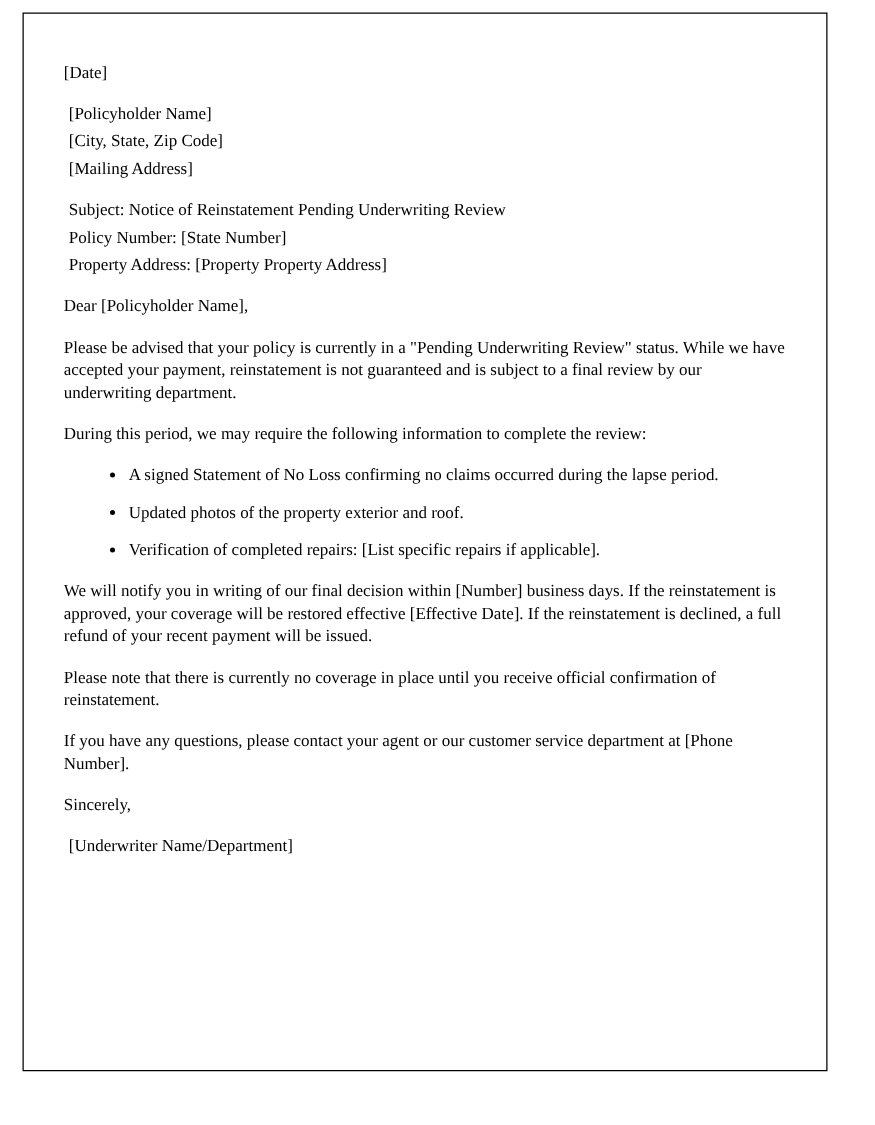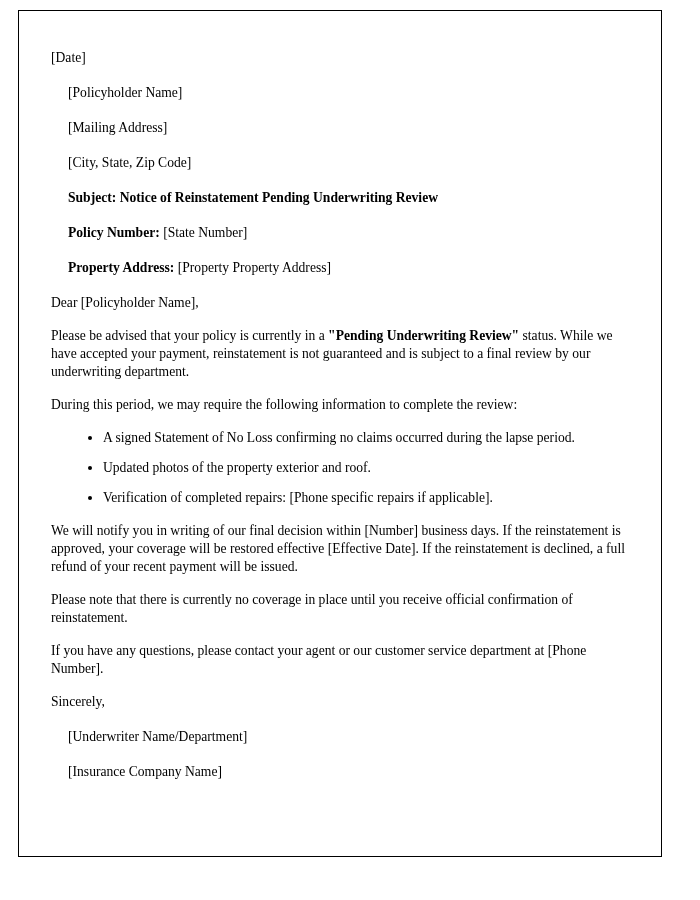--- a/index.html
+++ b/index.html
@@ -25,73 +25,72 @@
     border: 1px solid #000000;
     background: #ffffff;
     padding: 38px 32px 0 32px;
     font-size: 13.6px;
     line-height: 18px;
   }
   .para {
     margin: 0 0 15px 0;
   }
   .block-line {
-    margin: 17px;
+    margin: 4px;
   }
   .bold {
-    font-weight: bold;
+    font-weight: normal;
   }
   ul.bullet-list {
     margin: 0 0 15px 0;
     padding-left: 40px;
   }
   ul.bullet-list li {
     margin: 12px;
   }
 </style>
 </head>
 <body>
 
 <div class="canvas">
   <div class="letter-page">
 
     <p class="para">[Date]</p>
 
     <div class="para">
       <div class="block-line">[Policyholder Name]</div>
+      <div class="block-line">[City, State, Zip Code]</div>
       <div class="block-line">[Mailing Address]</div>
-      <div class="block-line">[City, State, Zip Code]</div>
     </div>
 
     <div class="para">
       <div class="block-line bold">Subject: Notice of Reinstatement Pending Underwriting Review</div>
       <div class="block-line"><span class="bold">Policy Number:</span><span> [State Number]</span></div>
       <div class="block-line"><span class="bold">Property Address:</span><span> [Property Property Address]</span></div>
     </div>
 
     <p class="para">Dear [Policyholder Name],</p>
 
 
     <p class="para"><span>Please be advised that your policy is currently in a </span><span class="bold">"Pending Underwriting Review"</span><span> status. While we have accepted your payment, reinstatement is not guaranteed and is subject to a final review by our underwriting department.</span></p>
 
     <p class="para">During this period, we may require the following information to complete the review:</p>
 
     <ul class="bullet-list">
       <li>A signed Statement of No Loss confirming no claims occurred during the lapse period.</li>
       <li>Updated photos of the property exterior and roof.</li>
-      <li>Verification of completed repairs: [Phone specific repairs if applicable].</li>
+      <li>Verification of completed repairs: [List specific repairs if applicable].</li>
     </ul>
 
     <p class="para">We will notify you in writing of our final decision within [Number] business days. If the reinstatement is approved, your coverage will be restored effective [Effective Date]. If the reinstatement is declined, a full refund of your recent payment will be issued.</p>
 
     <p class="para">Please note that there is currently no coverage in place until you receive official confirmation of reinstatement.</p>
 
     <p class="para">If you have any questions, please contact your agent or our customer service department at [Phone Number].</p>
 
     <p class="para">Sincerely,</p>
 
     <div class="para">
       <div class="block-line">[Underwriter Name/Department]</div>
-      <div class="block-line">[Insurance Company Name]</div>
     </div>
 
   </div>
 </div>
 
 </body></html>

